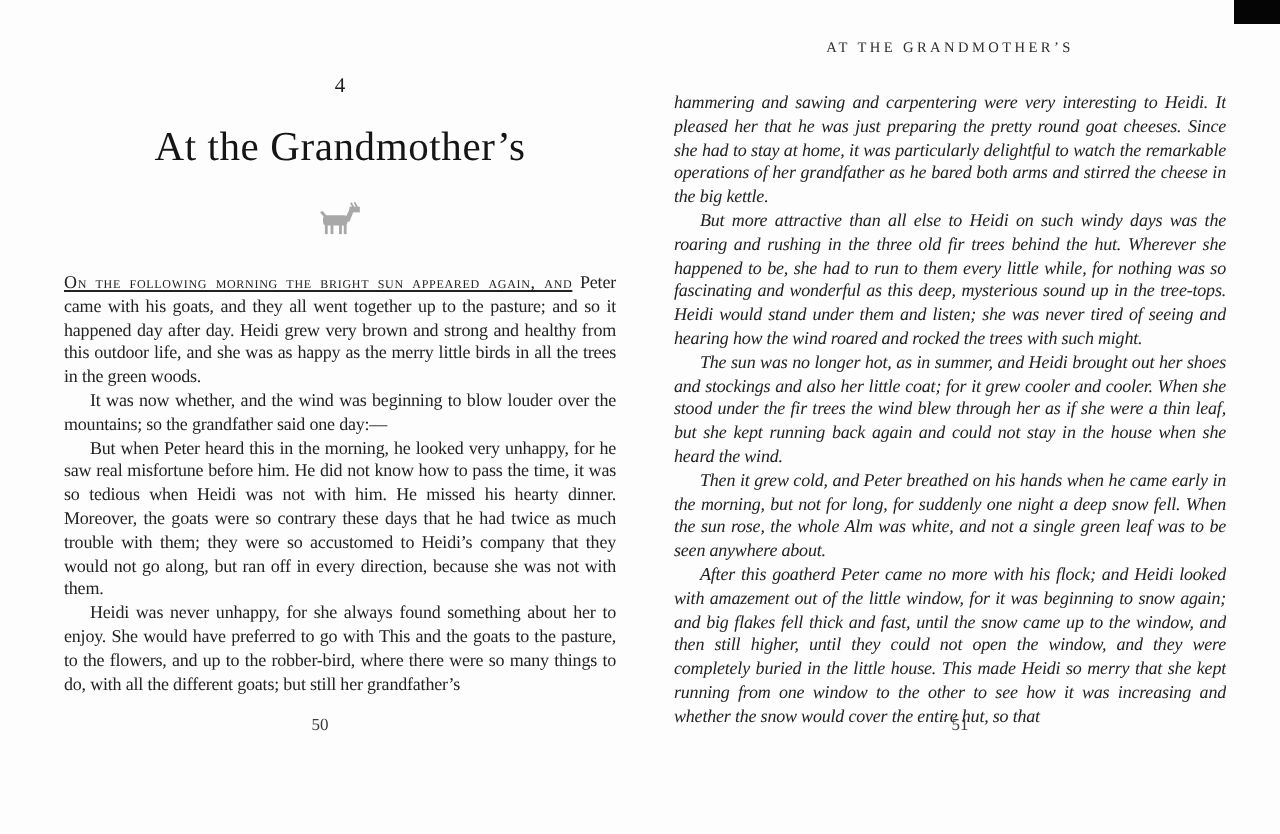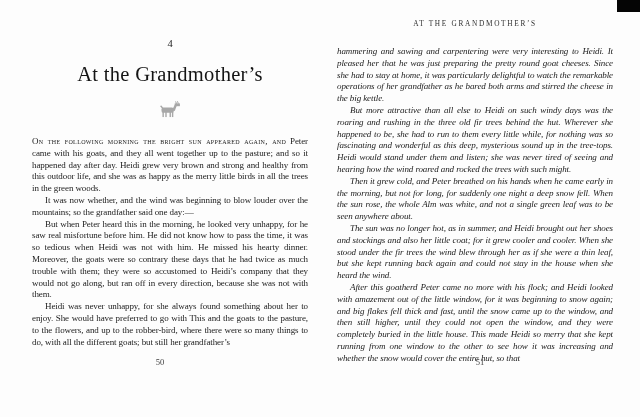--- a/index.html
+++ b/index.html
@@ -56,21 +56,21 @@
     font-size: 9px;
     line-height: 11.8px;
     letter-spacing: -0.1px;
     color: #222222;
     overflow: hidden;
   }
   .page.left  .page-body { margin-top: 18px; max-height: 242px; }
   .page.right .page-body { margin-top: 18px; max-height: 334px; font-style: italic; }
   .page-body p { margin: 0; }
   .page-body p.indent { text-indent: 13px; }
-  .smallcaps { font-variant: small-caps; letter-spacing: 0.35px; }
+  .smallcaps { font-variant: small-caps; letter-spacing: 0.35px; text-decoration: underline; }
   .folio {
     position: absolute;
     bottom: 26px; left: 0; right: 0;
     text-align: center;
     font-size: 8.5px;
     color: #3c3c3c;
   }
   .page.left  .folio { }
   .page.right .folio { }
   .corner-mark {
@@ -112,21 +112,21 @@
       <p class="indent">Heidi was never unhappy, for she always found something about her to enjoy. She would have preferred to go with This and the goats to the pasture, to the flowers, and up to the robber-bird, where there were so many things to do, with all the different goats; but still her grandfather’s</p>
     </div>
     <div class="folio">50</div>
   </div>
 
   <div class="page right">
     <div class="running-header">AT THE GRANDMOTHER’S</div>
     <div class="page-body">
       <p class="noindent">hammering and sawing and carpentering were very interesting to Heidi. It pleased her that he was just preparing the pretty round goat cheeses. Since she had to stay at home, it was particularly delightful to watch the remarkable operations of her grandfather as he bared both arms and stirred the cheese in the big kettle.</p>
       <p class="indent">But more attractive than all else to Heidi on such windy days was the roaring and rushing in the three old fir trees behind the hut. Wherever she happened to be, she had to run to them every little while, for nothing was so fascinating and wonderful as this deep, mysterious sound up in the tree-tops. Heidi would stand under them and listen; she was never tired of seeing and hearing how the wind roared and rocked the trees with such might.</p>
+      <p class="indent">The sun was no longer hot, as in summer, and Heidi brought out her shoes and stockings and also her little coat; for it grew cooler and cooler. When she stood under the fir trees the wind blew through her as if she were a thin leaf, but she kept running back again and could not stay in the house when she heard the wind.</p>
       <p class="indent">Then it grew cold, and Peter breathed on his hands when he came early in the morning, but not for long, for suddenly one night a deep snow fell. When the sun rose, the whole Alm was white, and not a single green leaf was to be seen anywhere about.</p>
-      <p class="indent">The sun was no longer hot, as in summer, and Heidi brought out her shoes and stockings and also her little coat; for it grew cooler and cooler. When she stood under the fir trees the wind blew through her as if she were a thin leaf, but she kept running back again and could not stay in the house when she heard the wind.</p>
       <p class="indent">After this goatherd Peter came no more with his flock; and Heidi looked with amazement out of the little window, for it was beginning to snow again; and big flakes fell thick and fast, until the snow came up to the window, and then still higher, until they could not open the window, and they were completely buried in the little house. This made Heidi so merry that she kept running from one window to the other to see how it was increasing and whether the snow would cover the entire hut, so that</p>
     </div>
     <div class="folio">51</div>
   </div>
 
   <div class="corner-mark"></div>
 </div>
 
 </body></html>

